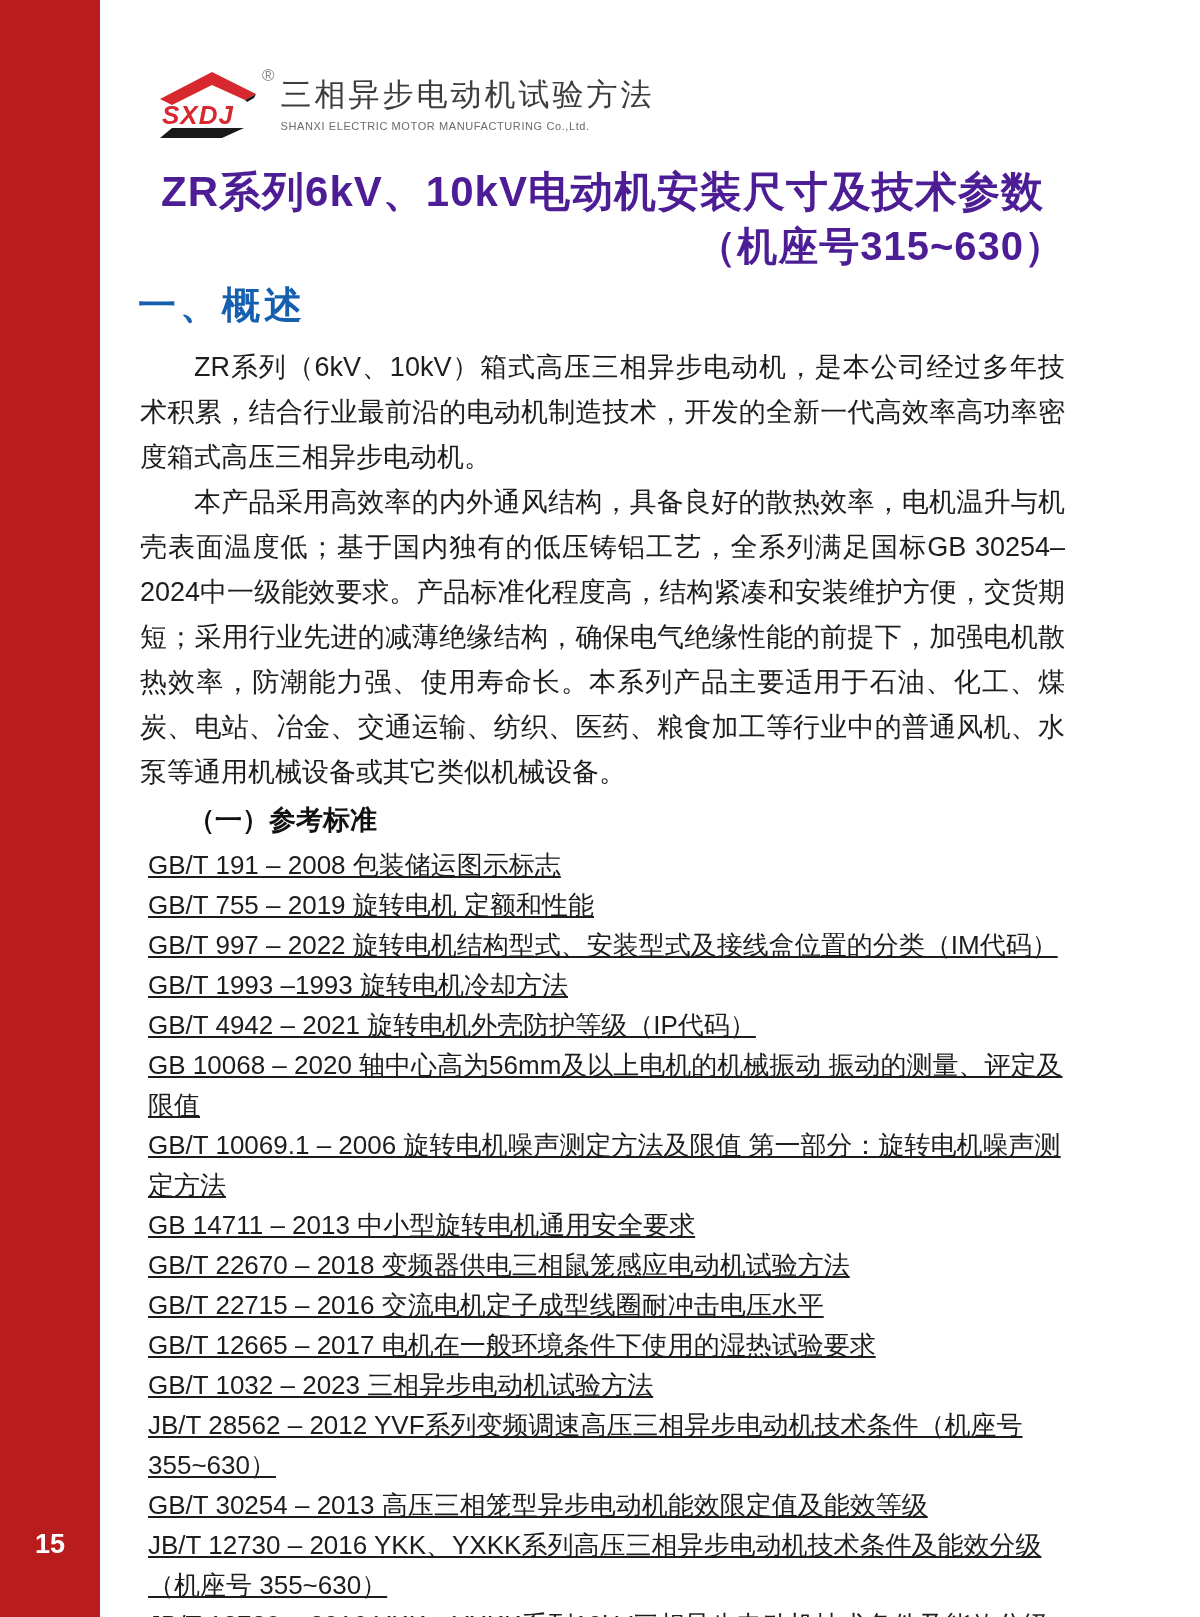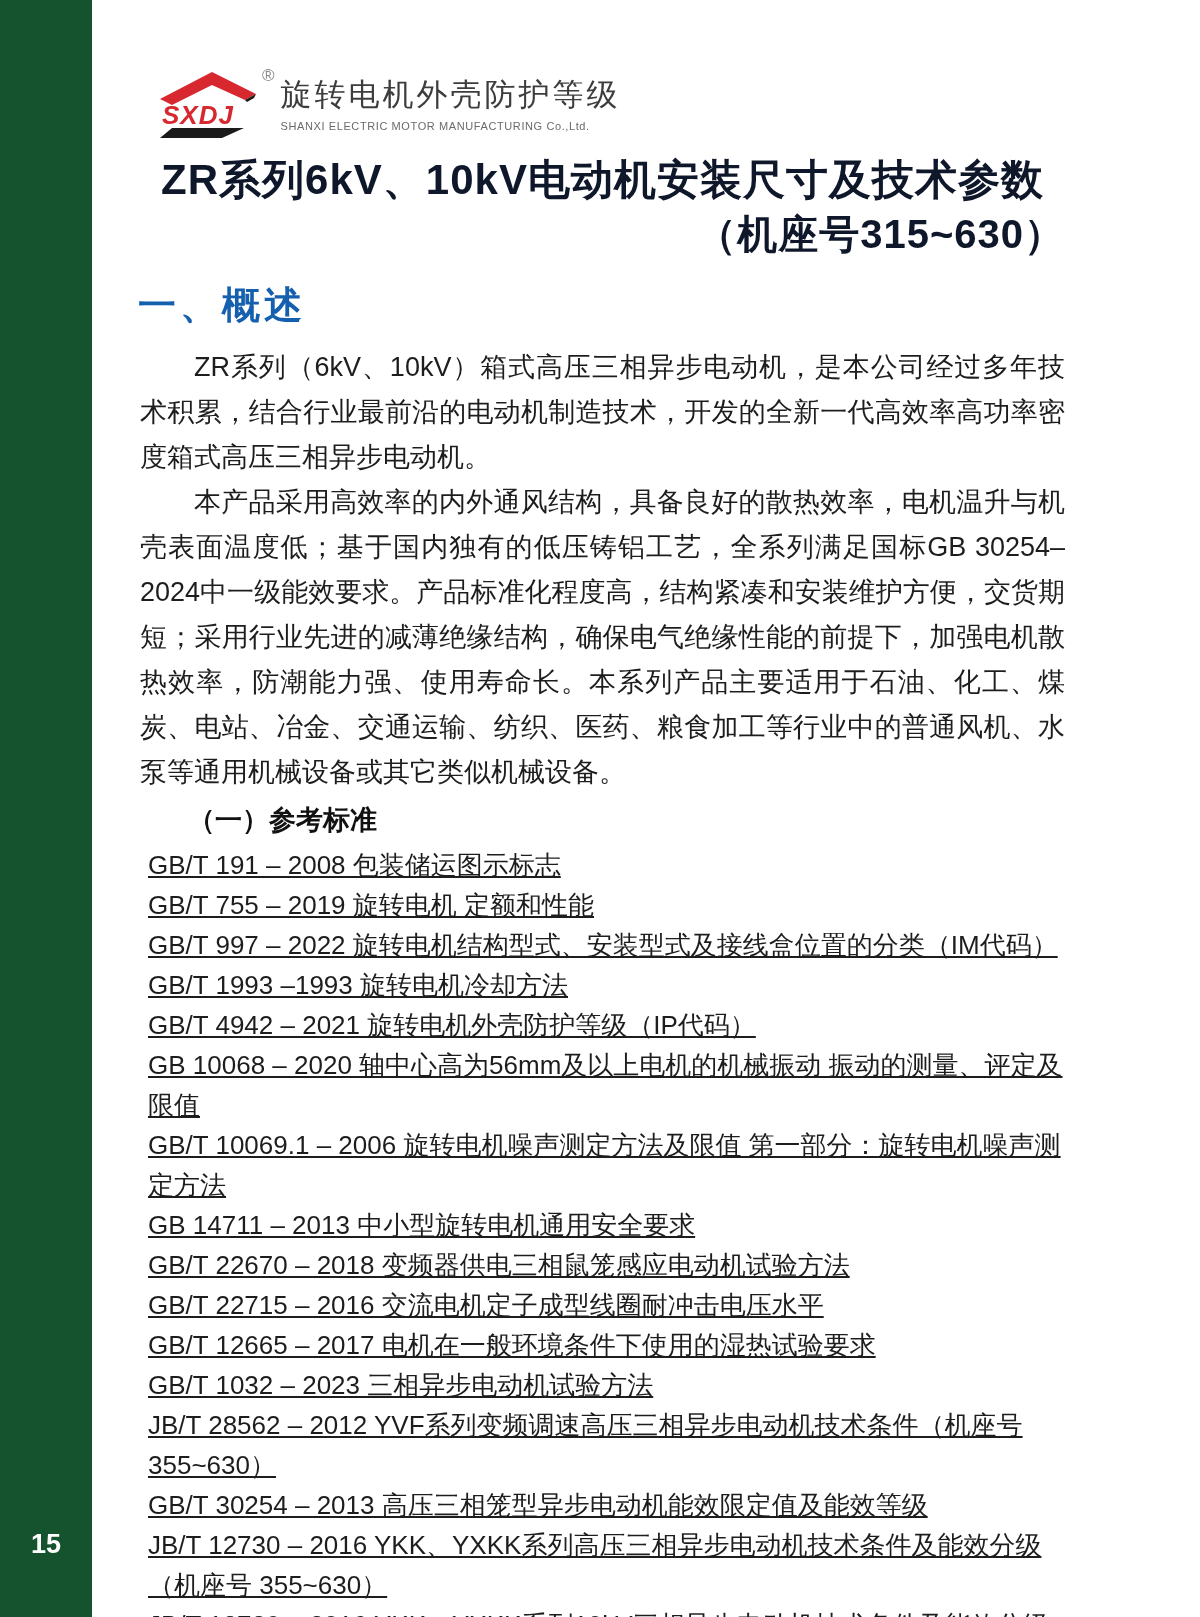--- a/index.html
+++ b/index.html
@@ -9,22 +9,22 @@
     width: 1200px;
     height: 1617px;
     background: #ffffff;
     font-family: "Liberation Sans", "DejaVu Sans", sans-serif;
     color: #1d1d1d;
     overflow: hidden;
   }
   .sidebar {
     position: absolute;
     left: 0; top: 0;
-    width: 92px; height: 1617px;
-    background: #14532d;
+    width: 100px; height: 1617px;
+    background: #b91c1c;
   }
   .page-number {
     position: absolute;
     bottom: 57px;
     width: 100%;
     text-align: center;
     color: #ffffff;
     font-size: 27px;
     font-weight: bold;
   }
@@ -49,24 +49,24 @@
   }
   .company-en {
     font-size: 11px;
     color: #6a6a6a;
     letter-spacing: 0.6px;
     margin-top: 4px;
     white-space: nowrap;
   }
   .title-block {
     position: absolute;
-    top: 152px; left: 140px;
+    top: 164px; left: 140px;
     width: 925px;
     text-align: center;
-    color: #0f172a;
+    color: #4c1d95;
     font-weight: bold;
   }
   .title-line1 { font-size: 42px; line-height: 56px; letter-spacing: 1px; }
   .title-line2 { font-size: 40px; line-height: 52px; letter-spacing: 1px; text-align: right; }
   .overview-heading {
     position: absolute;
     top: 280px; left: 138px;
     font-size: 38px;
     font-weight: bold;
     color: #1560AE;
@@ -111,21 +111,21 @@
 
 <div class="logo-row">
   <svg class="logo-mark" viewBox="0 0 100 70" aria-hidden="true">
     <polygon points="2,31 54,4 98,26 87,32 54,17 14,37" fill="#D7282F"></polygon>
     <polygon points="87,32 98,26 96,30 89,34" fill="#1a1a1a"></polygon>
     <text x="4" y="56" font-size="26" font-weight="bold" font-style="italic" fill="#D7282F" letter-spacing="1">SXDJ</text>
     <polygon points="14,60 86,60 64,70 2,70" fill="#1a1a1a"></polygon>
   </svg>
   <span class="logo-reg">®</span>
   <div class="company-names">
-    <div class="company-cn">旋转电机外壳防护等级</div>
+    <div class="company-cn">三相异步电动机试验方法</div>
     <div class="company-en">SHANXI ELECTRIC MOTOR MANUFACTURING Co.,Ltd.</div>
   </div>
 </div>
 
 <div class="title-block">
   <div class="title-line1">ZR系列6kV、10kV电动机安装尺寸及技术参数</div>
   <div class="title-line2">（机座号315~630）</div>
 </div>
 
 <div class="overview-heading">一、概述</div>

